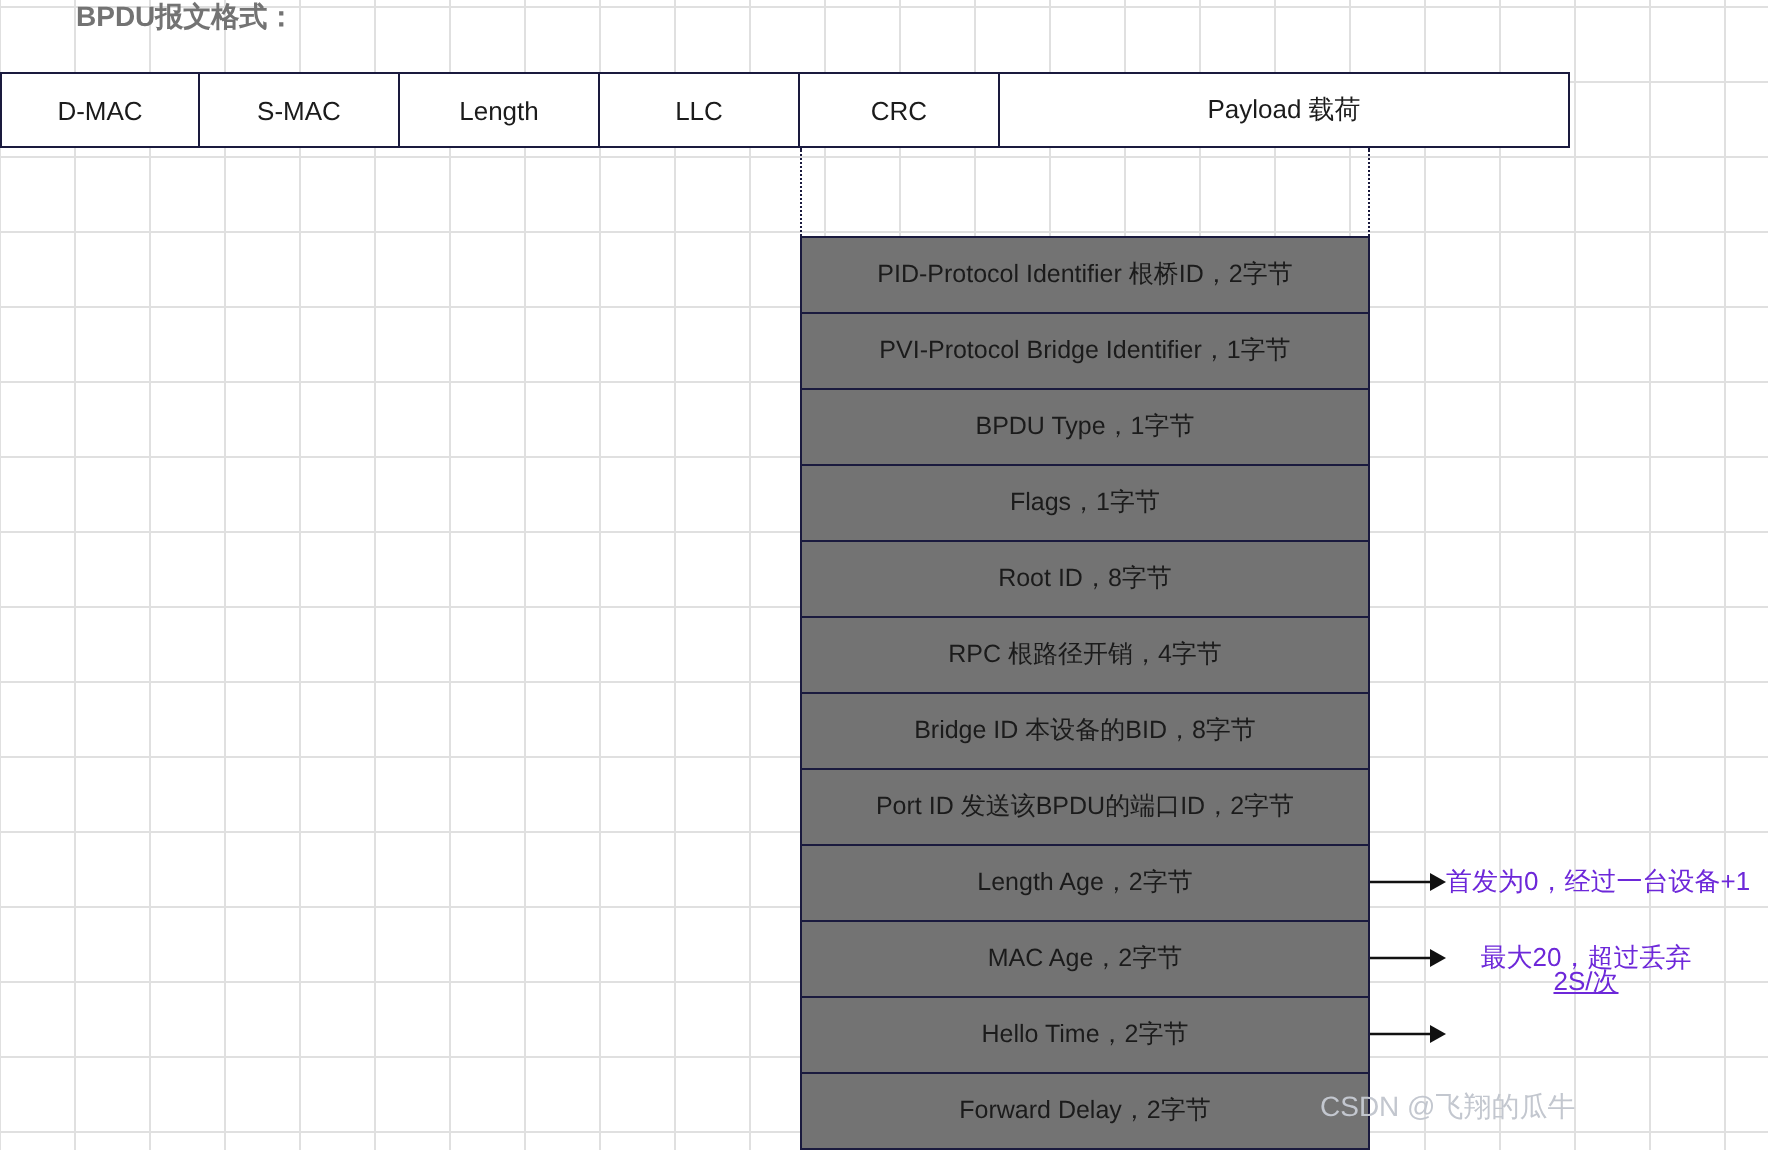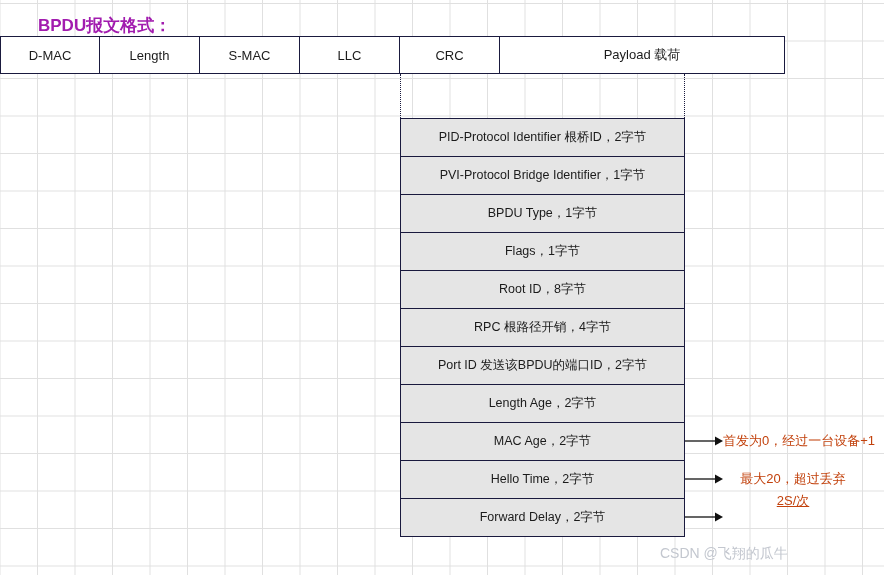--- a/index.html
+++ b/index.html
@@ -32,24 +32,24 @@
     position: absolute;
     left: 0; top: 0;
     width: 884px; height: 575px;
     z-index: 2;
   }
 
   
   #title {
     position: absolute;
     left: 38px;
-    top: 14px;
-    font-size: 17px;
+    top: 0;
+    font-size: 14px;
     font-weight: bold;
-    color: #a21caf;
+    color: #737373;
     letter-spacing: 0px;
     white-space: nowrap;
   }
 
   
   #frame-row {
     position: absolute;
     left: 0px;
     top: 36px;
     height: 38px;
@@ -98,32 +98,32 @@
   .detail-row {
     height: 38px;
     box-sizing: border-box;
     border-bottom: 1.6px solid #1a1a3e;
     display: flex;
     align-items: center;
     justify-content: center;
     font-size: 12.5px;
     color: #1b1b1b;
     white-space: nowrap;
-    background: #e5e5e5;
+    background: #737373;
   }
 
   
   .annotation {
     position: absolute;
     left: 723px;
     height: 38px;
     display: flex;
     align-items: center;
     font-size: 13px;
-    color: #c2410c;
+    color: #6d28d9;
     white-space: nowrap;
   }
   .annotation.centered {
     left: 723px;
     width: 140px;
     justify-content: center;
   }
 
   
   #watermark {
@@ -140,37 +140,38 @@
 <body>
 
 <div id="grid"></div>
 
 <div id="canvas">
 
   <div id="title">BPDU报文格式：</div>
 
   <div id="frame-row" style="width: 785px;">
       <div class="frame-cell" style="width: 100px;">D-MAC</div>
+      <div class="frame-cell" style="width: 100px;">S-MAC</div>
       <div class="frame-cell" style="width: 100px;">Length</div>
-      <div class="frame-cell" style="width: 100px;">S-MAC</div>
       <div class="frame-cell" style="width: 100px;">LLC</div>
       <div class="frame-cell" style="width: 100px;">CRC</div>
       <div class="frame-cell" style="width: 285px;">Payload 载荷</div>
     </div>
 
   <div class="connector" style="left:400px; top:74px; height:44px;"></div>
   <div class="connector" style="left:684px; top:74px; height:44px;"></div>
 
   <div id="detail-table">
       <div class="detail-row">PID-Protocol Identifier  根桥ID，2字节</div>
       <div class="detail-row">PVI-Protocol Bridge Identifier，1字节</div>
       <div class="detail-row">BPDU Type，1字节</div>
       <div class="detail-row">Flags，1字节</div>
       <div class="detail-row">Root ID，8字节</div>
       <div class="detail-row">RPC  根路径开销，4字节</div>
+      <div class="detail-row">Bridge ID 本设备的BID，8字节</div>
       <div class="detail-row">Port ID 发送该BPDU的端口ID，2字节</div>
       <div class="detail-row">Length Age，2字节</div>
       <div class="detail-row">MAC Age，2字节</div>
       <div class="detail-row">Hello Time，2字节</div>
       <div class="detail-row">Forward Delay，2字节</div>
     </div>
 
   <div id="annotation-layer">
       <svg width="40" height="14" style="position: absolute; left: 685px; top: 434px;">
         <line x1="0" y1="7" x2="30" y2="7" stroke="#111" stroke-width="1.3"></line>
@@ -179,17 +180,17 @@
       <div class="annotation" style="top: 422px;">首发为0，经过一台设备+1</div>
       <svg width="40" height="14" style="position: absolute; left: 685px; top: 472px;">
         <line x1="0" y1="7" x2="30" y2="7" stroke="#111" stroke-width="1.3"></line>
         <polygon points="30,2.5 38,7 30,11.5" fill="#111"></polygon>
       </svg>
       <div class="annotation centered" style="top: 460px;">最大20，超过丢弃</div>
       <svg width="40" height="14" style="position: absolute; left: 685px; top: 510px;">
         <line x1="0" y1="7" x2="30" y2="7" stroke="#111" stroke-width="1.3"></line>
         <polygon points="30,2.5 38,7 30,11.5" fill="#111"></polygon>
       </svg>
-      <div class="annotation centered" style="top: 482px; text-decoration: underline;">2S/次</div>
+      <div class="annotation centered" style="top: 472px; text-decoration: underline;">2S/次</div>
     </div>
 
   <div id="watermark">CSDN @飞翔的瓜牛</div>
 </div>
 
 </body></html>

